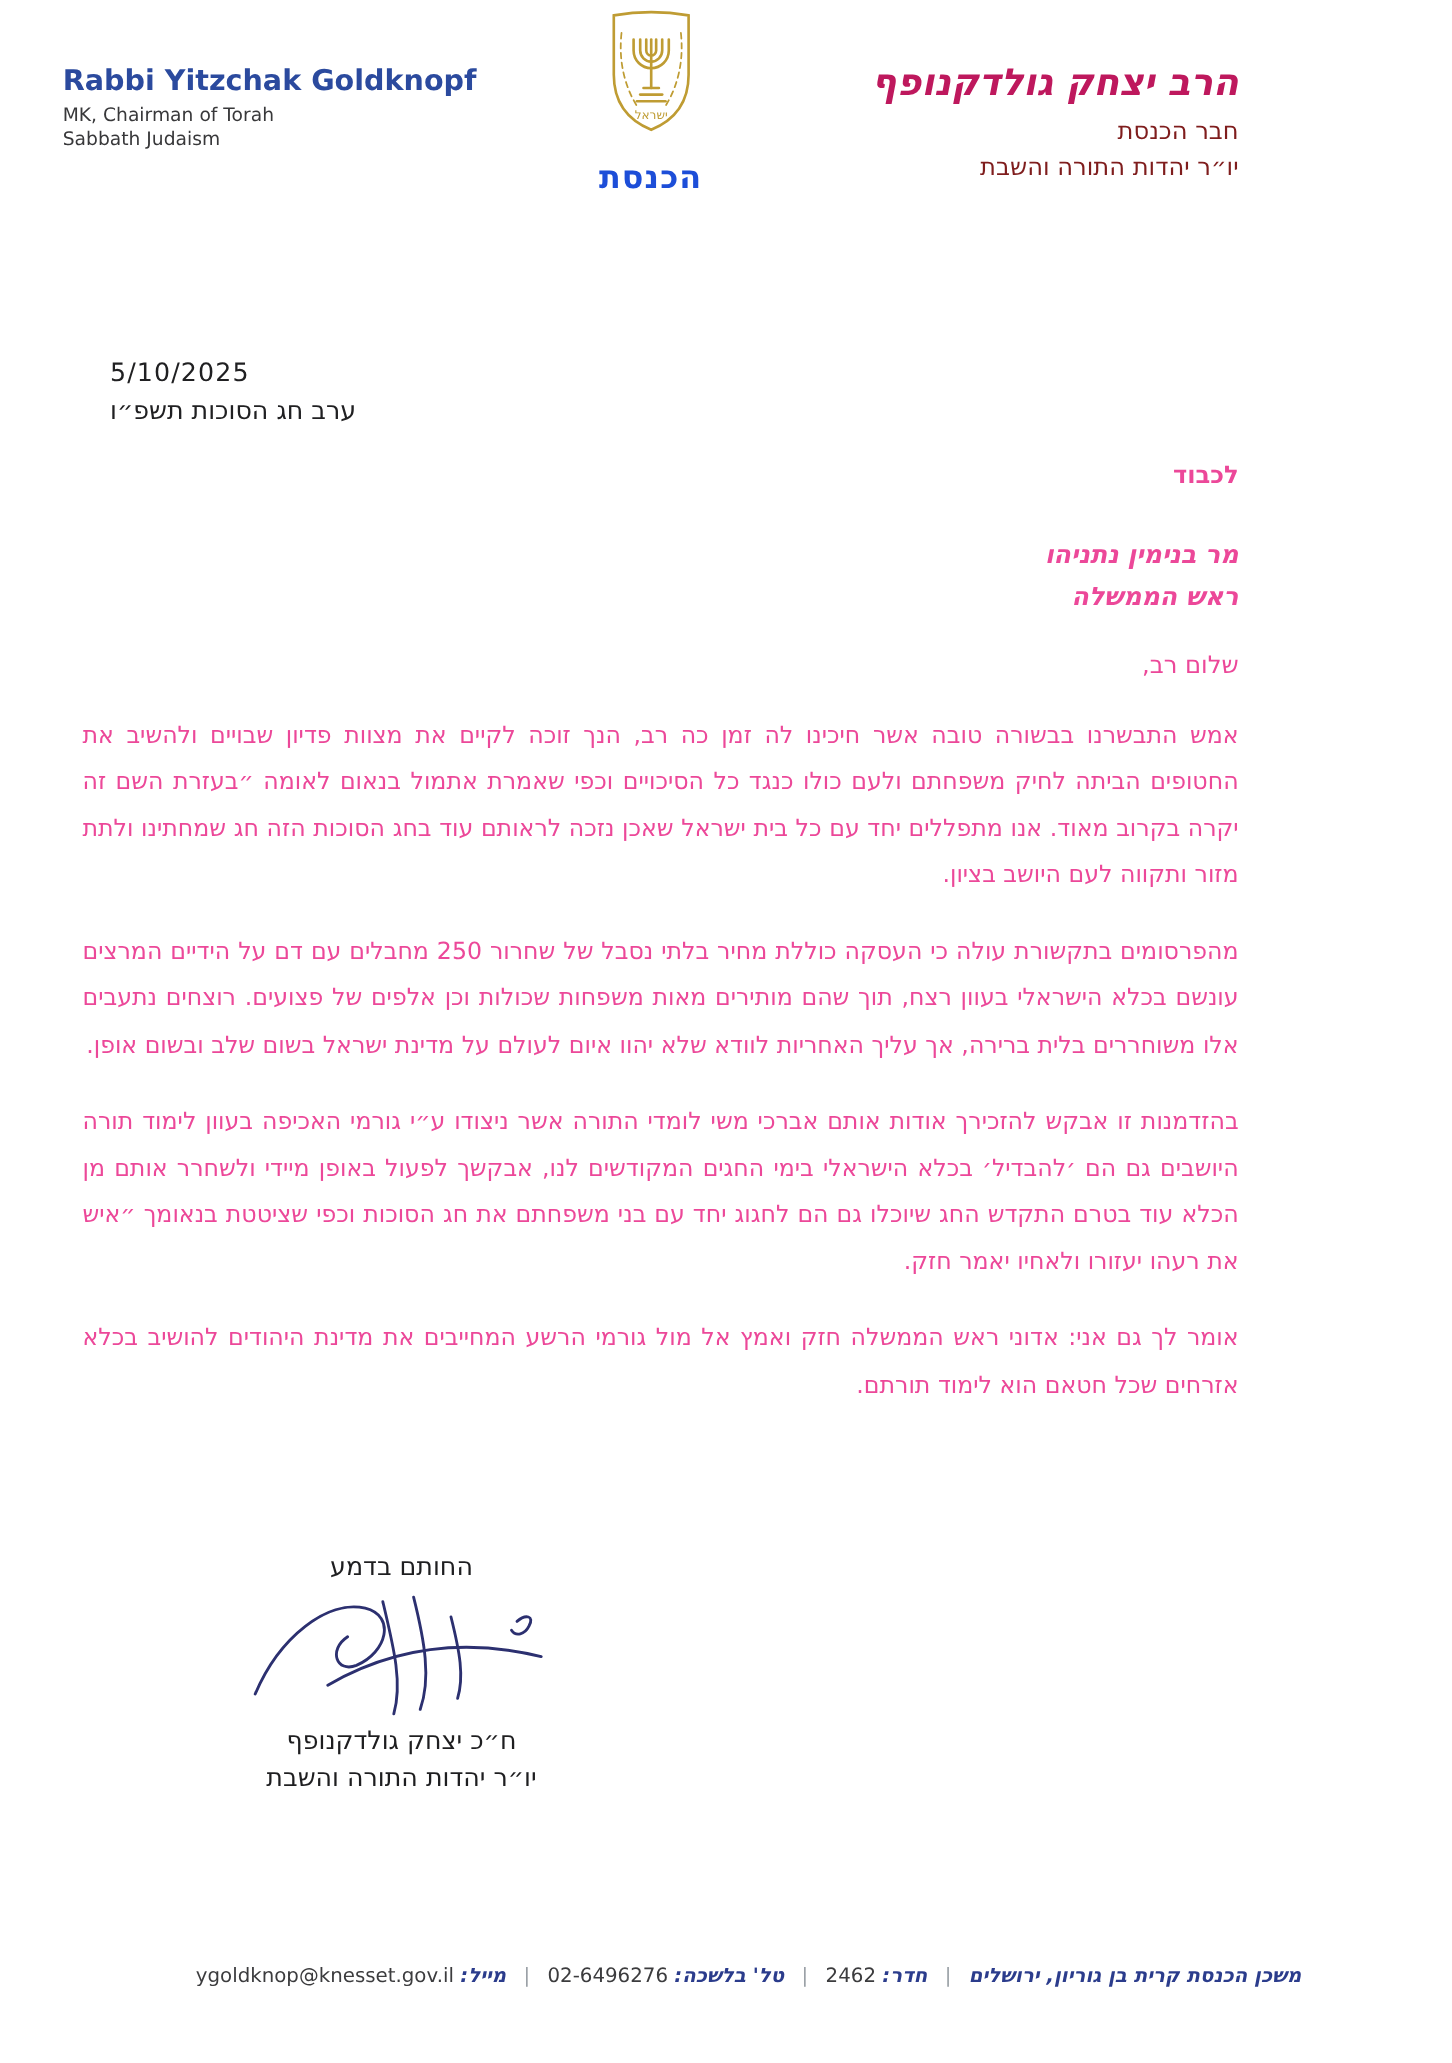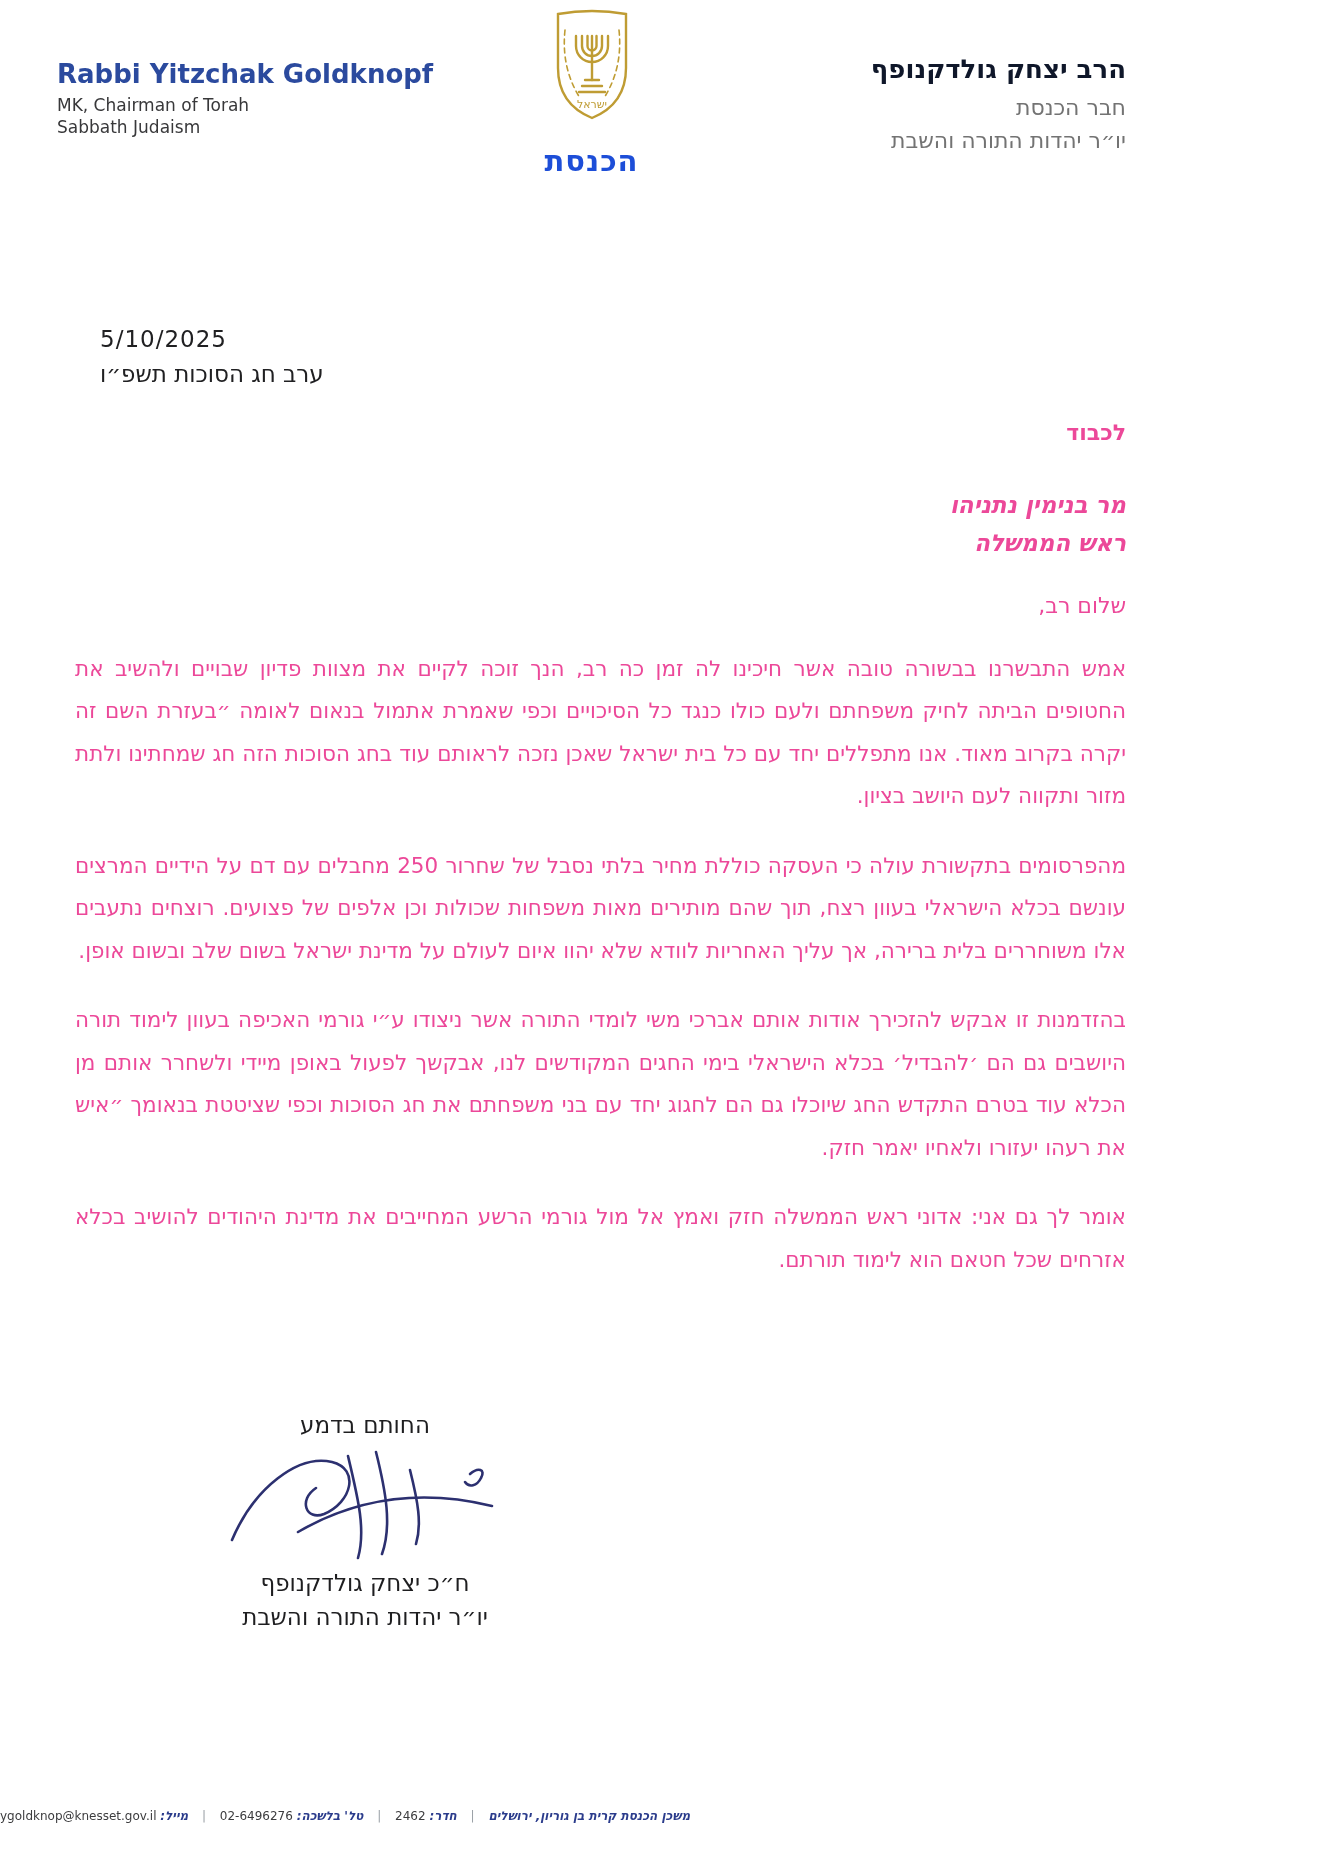--- a/index.html
+++ b/index.html
@@ -15,22 +15,22 @@
 
   
   .header-en { position:absolute; left:57px; top:58px; line-height:1.28; }
   .header-en .name { color:#2b4a9e; font-weight:bold; font-size:26px; margin-bottom:4px; }
   .header-en .sub  { color:#38383a; font-size:17px; }
 
   .emblem-wrap { position:absolute; left:50%; top:6px; transform:translateX(-50%); text-align:center; }
   .emblem-label { color:#1d4ed8; font-weight:bold; font-size:29px; margin-top:2px; letter-spacing:1px; }
 
   .header-he { position:absolute; right:57px; top:50px; text-align:right; direction:rtl; line-height:1.5; }
-  .header-he .name { color:#0f172a; font-weight:bold; font-size:26px; margin-bottom:2px; }
-  .header-he .sub  { color:#737373; font-size:22px; }
+  .header-he .name { color:#be185d; font-weight:bold; font-style:italic; font-size:34px; margin-bottom:2px; }
+  .header-he .sub  { color:#7f1d1d; font-size:22px; }
 
   
   .dateblock { position:absolute; left:100px; top:322px; font-size:23px; color:#202022; line-height:1.5; }
   .dateblock .greg { letter-spacing:1px; }
   .dateblock .heb { direction:rtl; text-align:left; }
 
   
   .content {
     position:absolute; top:420px; left:75px; right:57px;
     direction:rtl; text-align:right;
@@ -50,23 +50,23 @@
 
   
   .signature { position:absolute; left:215px; top:1412px; width:300px; text-align:center; direction:rtl; }
   .signature .preline { font-size:23px; color:#1e1e20;text-align:center; }
   .signature svg { display:block; margin:2px auto 0 auto; }
   .signature .sname  { font-size:23px; color:#1e1e20; line-height:1.5; }
   .signature .stitle { font-size:23px; color:#1e1e20; line-height:1.45; }
 
   
   .footer {
-    position:absolute; bottom:52px; left:0; right:0;
-    direction:rtl; text-align:left;
-    font-size:12px; color:#3c3c3e;
+    position:absolute; bottom:68px; left:0; right:0;
+    direction:rtl; text-align:right;
+    font-size:18px; color:#3c3c3e;
     white-space:nowrap;
   }
   .footer .lbl { color:#2b3c8c; font-weight:bold; font-style:italic; }
   .footer .sep { color:#9aa0a6; padding:0 10px; font-weight:normal; }
   .footer .val { color:#3c3c3e; }
 </style>
 </head>
 <body>
 
 <div class="page">

